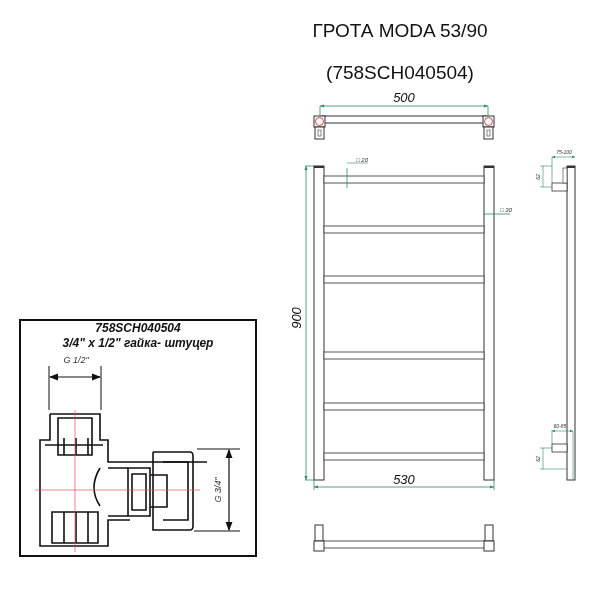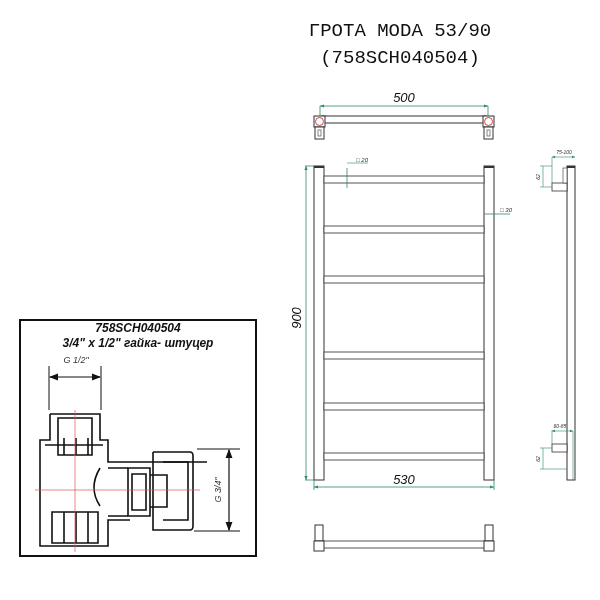--- a/index.html
+++ b/index.html
@@ -1,19 +1,19 @@
 <!DOCTYPE html>
 <html><head>
 <meta charset="utf-8">
 <style>
   html, body { margin: 0; padding: 0; background: #ffffff; }
   body { width: 600px; height: 600px; position: relative; overflow: hidden; font-family: "Liberation Sans", sans-serif; }
-  .title { position: absolute; left: 290px; width: 220px; text-align: center; font-family: Liberation Mono, monospace; font-size: 19px; color: #111; line-height: 22px; }
+  .title { position: absolute; left: 290px; width: 220px; text-align: center; font-family: Liberation Sans, sans-serif; font-size: 19px; color: #111; line-height: 22px; }
   .t1 { top: 20px; }
-  .t2 { top: 47px; }
+  .t2 { top: 62px; }
   svg { position: absolute; left: 0; top: 0; }
   .dimtxt { font-family: "Liberation Sans", sans-serif; font-style: italic; fill: #111; }
   .small { font-family: "Liberation Sans", sans-serif; font-style: italic; fill: #333; }
   .box-title { font-family: "Liberation Sans", sans-serif; font-style: italic; font-weight: bold; fill: #111; }
 </style>
 </head>
 <body>
 
 <div class="title t1">ГРОТА MODA 53/90</div>
 <div class="title t2">(758SCH040504)</div>

